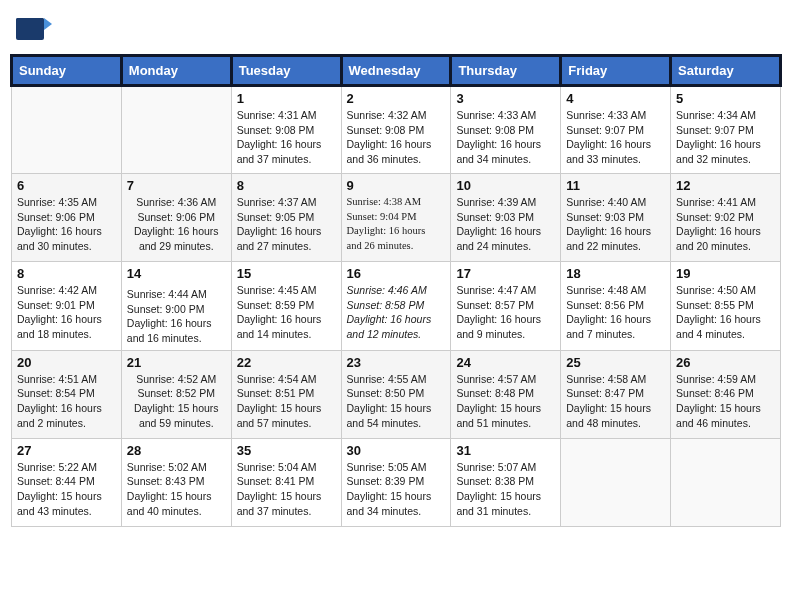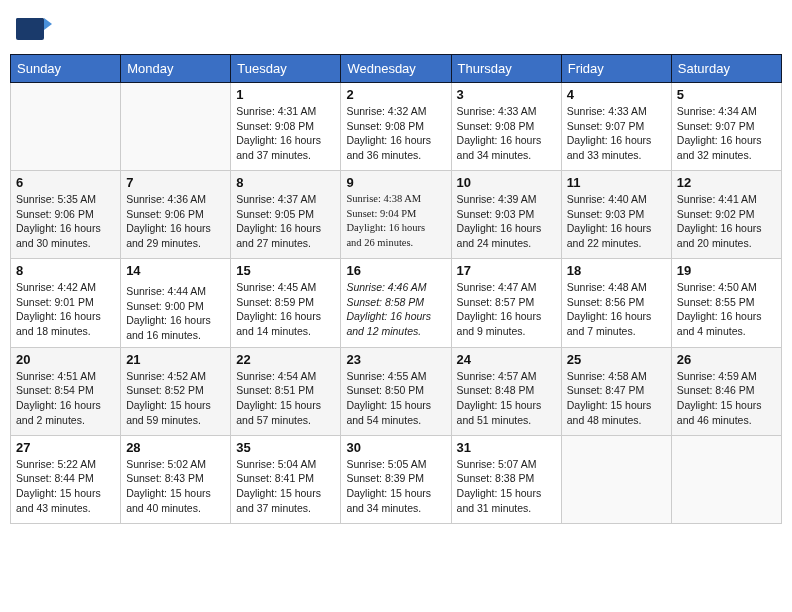--- a/index.html
+++ b/index.html
@@ -39,22 +39,22 @@
       width: 100%;
       border-collapse: collapse;
       border: 1px solid #ccc;
     }
     .calendar th {
       background: #3a6fc4;
       color: #fff;
       text-align: left;
       padding: 6px 6px;
       font-size: 13px;
-      font-weight: normal;
-      border: 1px solid #0f172a;
+      font-weight: bold;
+      border: 3px solid #0f172a;
     }
     .calendar td {
       vertical-align: top;
       padding: 4px 5px;
       font-size: 10.5px;
       color: #222;
       border: 1px solid #ccc;
       width: 110px;
       min-height: 80px;
       height: 88px;
@@ -148,28 +148,28 @@
           <div class="day-number">5</div>
           <div class="day-info" style="white-space: pre-line;">Sunrise: 4:34 AM
 Sunset: 9:07 PM
 Daylight: 16 hours
 and 32 minutes.</div>
         </td>
       </tr>
       <tr class="row-alt">
         <td>
           <div class="day-number">6</div>
-          <div class="day-info" style="white-space: pre-line;">Sunrise: 5:35 AM
+          <div class="day-info" style="white-space: pre-line;">Sunrise: 4:35 AM
 Sunset: 9:06 PM
 Daylight: 16 hours
 and 30 minutes.</div>
         </td>
         <td>
           <div class="day-number">7</div>
-          <div class="day-info" style="white-space: pre-line;">Sunrise: 4:36 AM
+          <div class="day-info" style="white-space: pre-line; text-align: center;">Sunrise: 4:36 AM
 Sunset: 9:06 PM
 Daylight: 16 hours
 and 29 minutes.</div>
         </td>
         <td>
           <div class="day-number">8</div>
           <div class="day-info" style="white-space: pre-line;">Sunrise: 4:37 AM
 Sunset: 9:05 PM
 Daylight: 16 hours
 and 27 minutes.</div>
@@ -257,21 +257,21 @@
       <tr class="row-alt">
         <td>
           <div class="day-number">20</div>
           <div class="day-info" style="white-space: pre-line;">Sunrise: 4:51 AM
 Sunset: 8:54 PM
 Daylight: 16 hours
 and 2 minutes.</div>
         </td>
         <td>
           <div class="day-number">21</div>
-          <div class="day-info" style="white-space: pre-line;">Sunrise: 4:52 AM
+          <div class="day-info" style="white-space: pre-line; text-align: center;">Sunrise: 4:52 AM
 Sunset: 8:52 PM
 Daylight: 15 hours
 and 59 minutes.</div>
         </td>
         <td>
           <div class="day-number">22</div>
           <div class="day-info" style="white-space: pre-line;">Sunrise: 4:54 AM
 Sunset: 8:51 PM
 Daylight: 15 hours
 and 57 minutes.</div>

